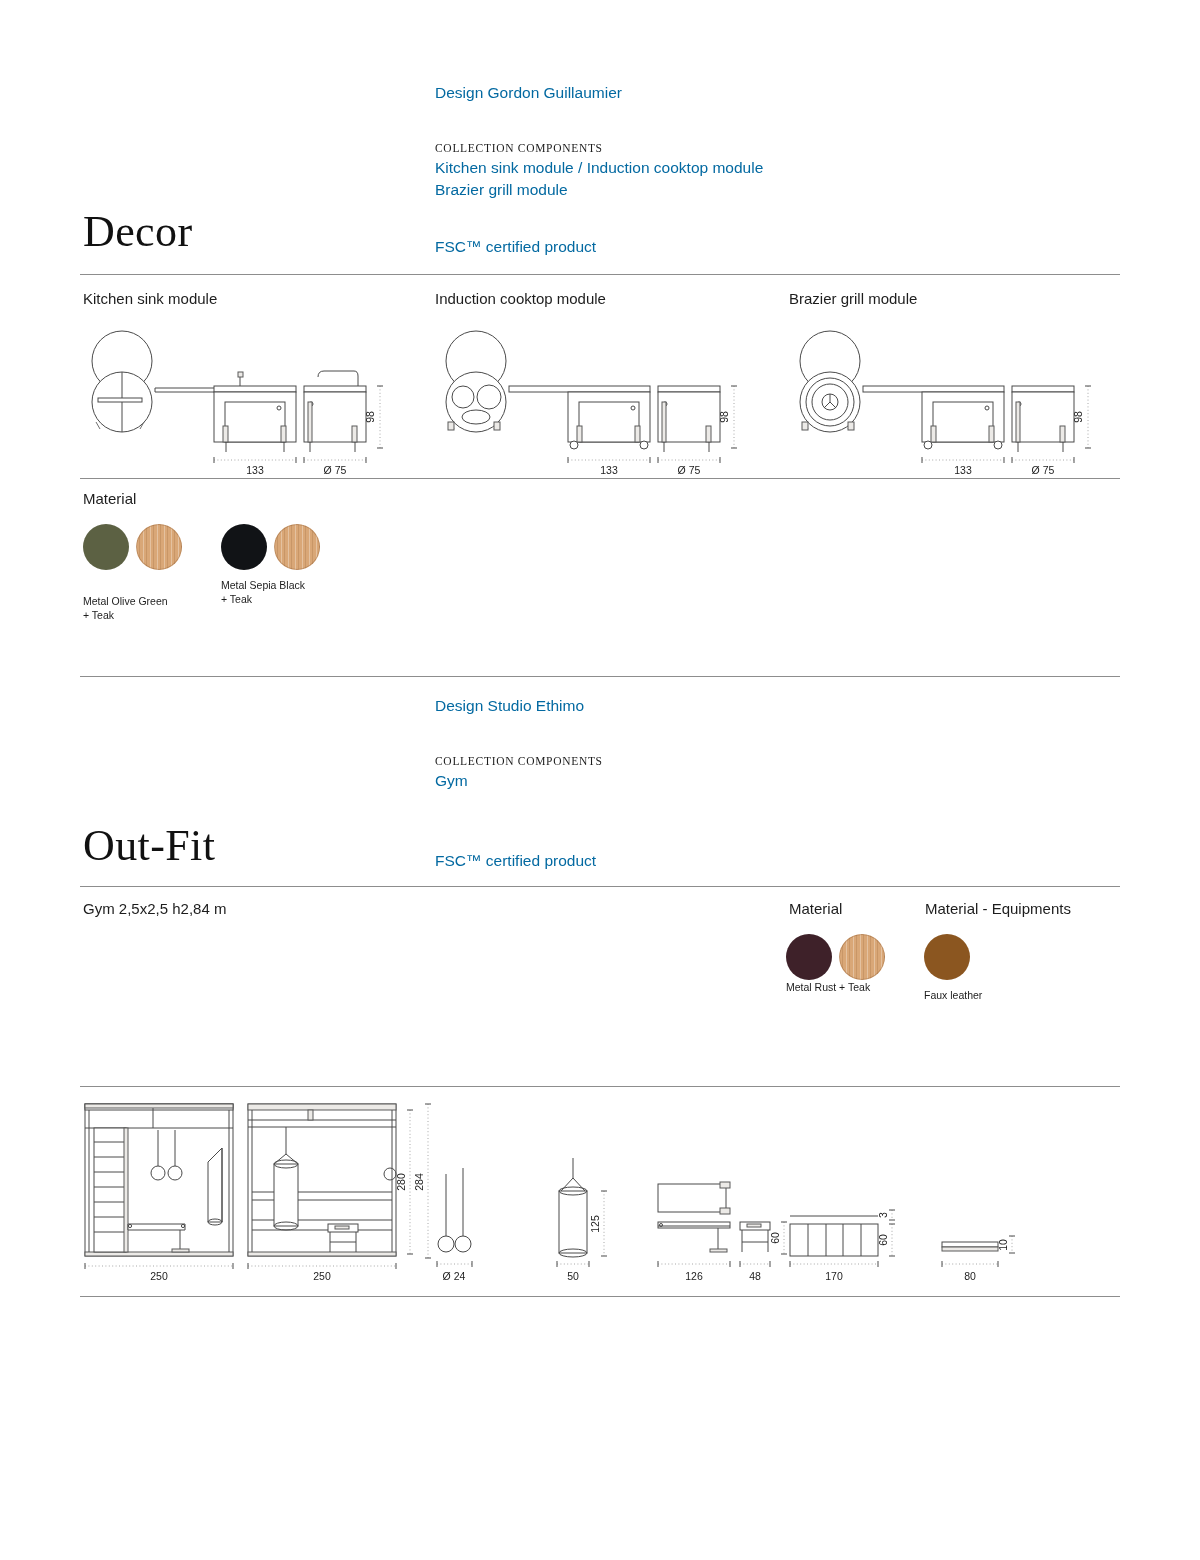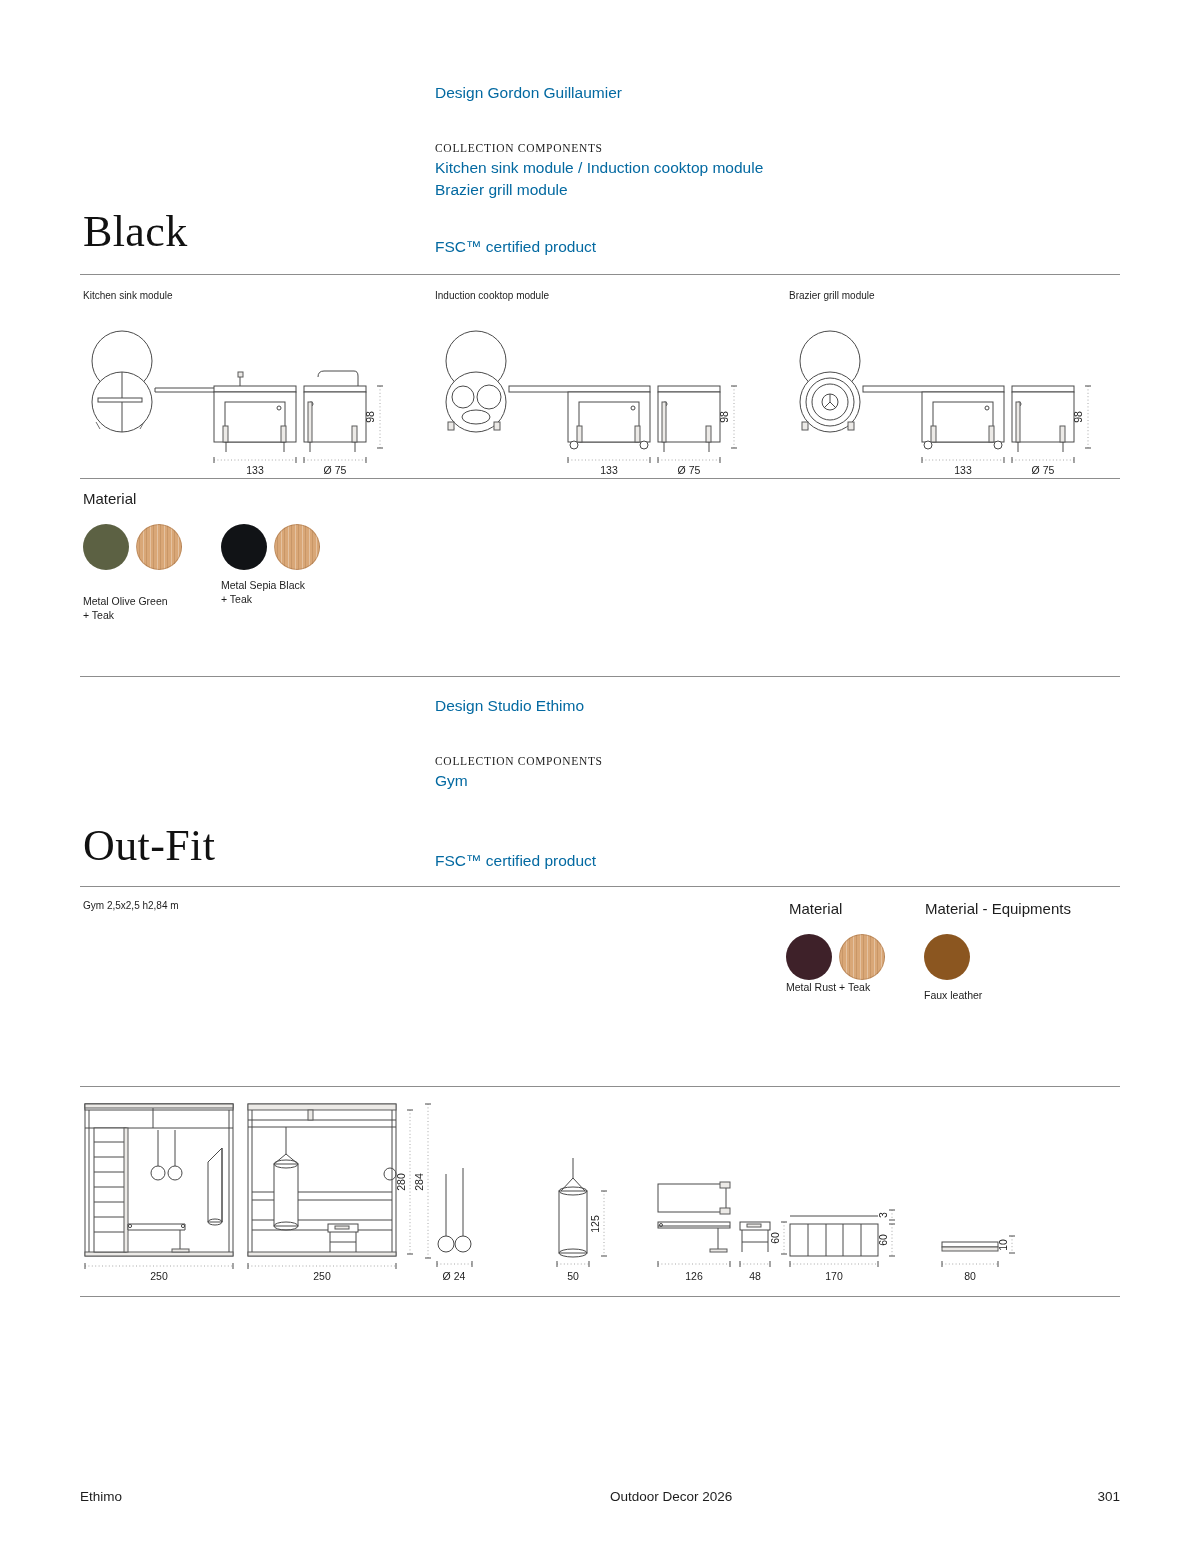--- a/index.html
+++ b/index.html
@@ -15,21 +15,21 @@
     font-family:"Liberation Serif",serif;
     font-size:44px;font-weight:400;letter-spacing:.4px;color:#111;
     line-height:1;
   }
   .meta{font-size:15.5px;color:#0369a1;line-height:1.45;}
   .eyebrow{
     font-family:"Liberation Serif",serif;
     font-size:11.5px;letter-spacing:.7px;color:#1d1d1d;
     text-transform:uppercase;margin-bottom:3px;
   }
-  .sec-head{font-size:10px;color:#1d1d1d;}
+  .sec-head{font-size:15px;color:#1d1d1d;}
   .mat-head{font-size:15px;color:#1d1d1d;}
   .swatch-label{font-size:10.5px;line-height:1.35;color:#1d1d1d;}
   .rule{position:absolute;height:1px;background:#8d8d8d;left:80px;width:1040px;}
 
   
   .sw{width:46px;height:46px;border-radius:50%;display:inline-block;vertical-align:top;}
   .sw.olive{background:#5c6143;}
   .sw.black{background:#111316;}
   .sw.rust{background:#3e2129;}
   .sw.leather{background:#8b5620;}
@@ -66,21 +66,21 @@
   <div style="position:absolute;left:435px;top:82px;" class="meta">Design Gordon Guillaumier</div>
 
   <div style="position:absolute;left:435px;top:142px;">
     <div class="eyebrow">COLLECTION COMPONENTS</div>
     <div class="meta">Kitchen sink module / Induction cooktop module</div>
     <div class="meta">Brazier grill module</div>
   </div>
 
   <div style="position:absolute;left:435px;top:236px;" class="meta">FSC™ certified product</div>
 
-  <div class="serif-title" style="position:absolute;left:83px;top:210px;">Black</div>
+  <div class="serif-title" style="position:absolute;left:83px;top:210px;">Decor</div>
 
   <div class="rule" style="top:274px;"></div>
 
   <div class="sec-head" style="position:absolute;left:83px;top:290px;">Kitchen sink module</div>
   <div class="sec-head" style="position:absolute;left:435px;top:290px;">Induction cooktop module</div>
   <div class="sec-head" style="position:absolute;left:789px;top:290px;">Brazier grill module</div>
 
   <svg style="position:absolute;left:80px;top:330px;" width="285" height="145">
 
     <circle class="fillw" cx="42" cy="31" r="30"></circle>
@@ -453,19 +453,14 @@
       <text class="dimtxt" x="890" y="184" text-anchor="middle">80</text>
       <line class="dim" x1="932" y1="140" x2="932" y2="157"></line>
       <line class="tick" x1="929" y1="140" x2="935" y2="140"></line>
       <line class="tick" x1="929" y1="157" x2="935" y2="157"></line>
       <text class="dimtxt" x="927" y="149" text-anchor="middle" transform="rotate(-90,927,149)">10</text>
     </g>
   </svg>
 
   <div class="rule" style="top:1296px;"></div>
 
-  <div class="footer">
-    <span>Ethimo</span>
-    <span class="mid">Outdoor Decor 2026</span>
-    <span class="right">301</span>
-  </div>
 
 </div>
 
 </body></html>

